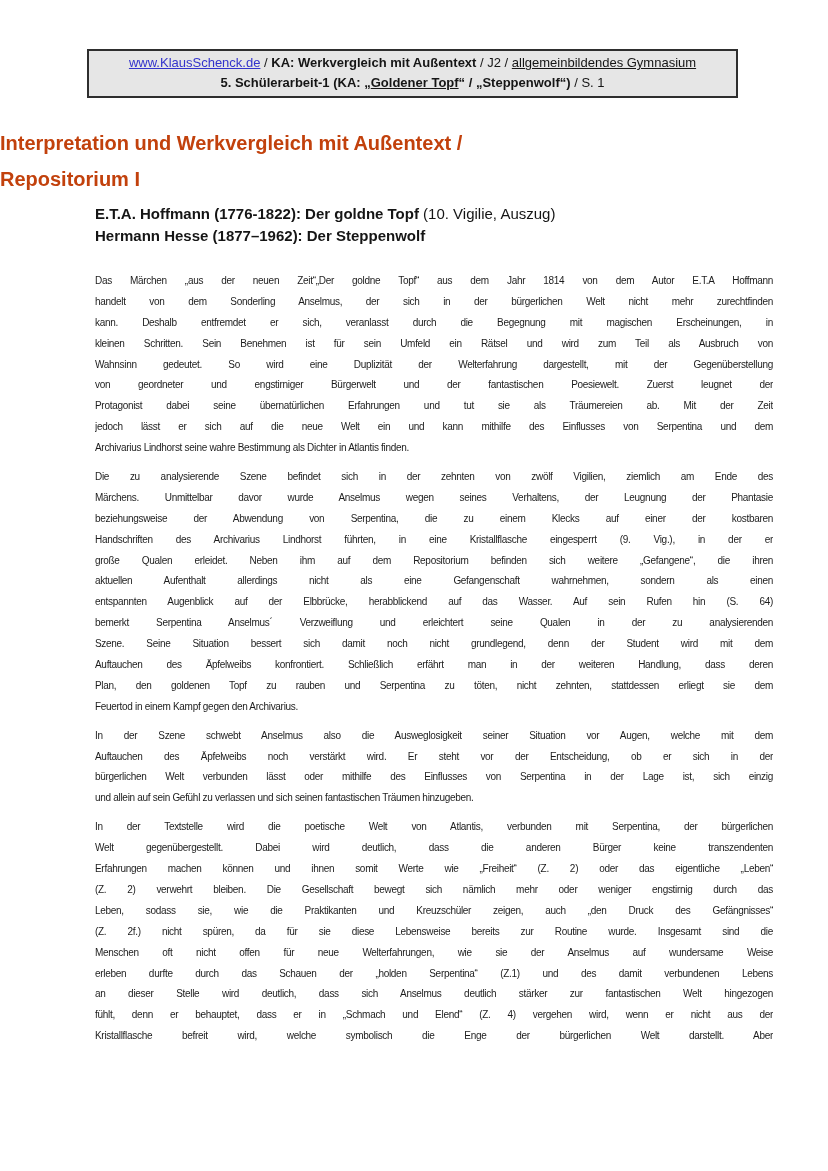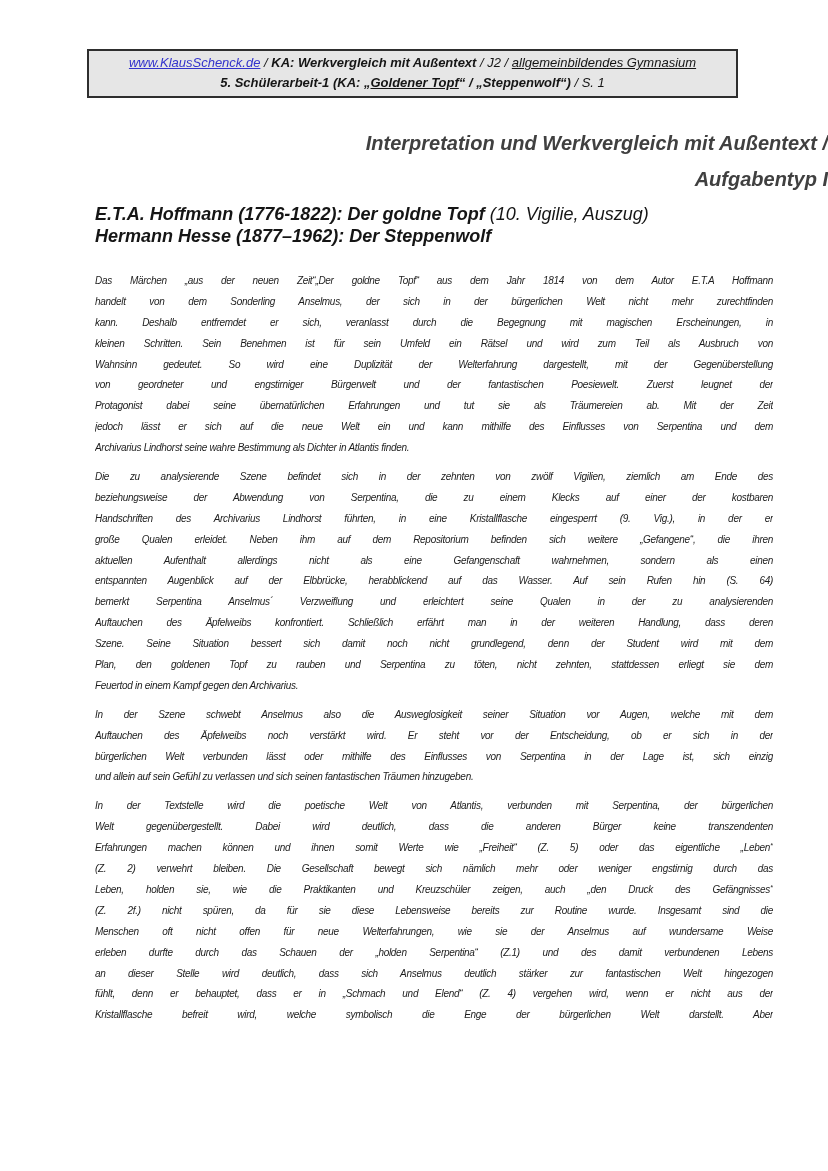--- a/index.html
+++ b/index.html
@@ -1,42 +1,42 @@
 <!DOCTYPE html>
 <html lang="de"><head>
 <meta charset="utf-8">
 <style>
   html,body{margin:0;padding:0;}
   body{
     width:828px;height:1171px;background:#ffffff;
     font-family:"Liberation Sans", sans-serif;color:#1c1c1c;
   }
-  .page{position:relative;width:828px;height:1171px;background:#ffffff;overflow:hidden;font-style:italic;}
+  .page{position:relative;width:828px;height:1171px;background:#ffffff;overflow:hidden;}
 
   
   .header-box{
     position:absolute;left:87px;top:49px;width:651px;box-sizing:border-box;
     border:2px solid #2e2e2e;background:#e6e6e6;
     text-align:center;font-size:13px;line-height:20px;padding:2px 6px 3px;
     color:#151515;
   }
   .seg-plain{font-weight:normal;}
   .seg-bold{font-weight:bold;}
   .seg-underline{text-decoration:underline;}
   .seg-bold-underline{font-weight:bold;text-decoration:underline;}
   a.seg-link{color:#3333cc;text-decoration:underline;cursor:pointer;font-weight:normal;}
 
   
   .doc-title{
-    margin:125px 0 0 0;padding:0;text-align:right;
-    font-size:20px;font-weight:bold;line-height:36px;color:#404040;
+    margin:125px 0 0 0;padding:0;text-align:left;
+    font-size:20px;font-weight:bold;line-height:36px;color:#c2410c;
   }
 
   
-  .works{margin:6px 55px 0 95px;font-size:18px;line-height:22px;color:#151515;}
+  .works{margin:6px 55px 0 95px;font-size:15px;line-height:22px;color:#151515;}
 
   
   .essay-body{
     margin:24px 55px 0 95px;width:678px;
     font-size:10px;letter-spacing:-0.3px;line-height:20.9px;
     color:#1c1c1c;
   }
   .para{margin:0 0 8px 0;}
   .bodyline{
     position:relative;height:20.9px;overflow:hidden;
@@ -49,21 +49,21 @@
 
 <div class="page">
 
   <div class="header-box">
     <div class="hdr-line"><a class="seg-link">www.KlausSchenck.de</a><span class="seg-plain"> / </span><span class="seg-bold">KA: Werkvergleich mit Außentext</span><span class="seg-plain"> / J2 / </span><span class="seg-underline">allgemeinbildendes Gymnasium</span></div>
     <div class="hdr-line"><span class="seg-bold">5. Schülerarbeit-1 (KA: „</span><span class="seg-bold-underline">Goldener Topf</span><span class="seg-bold">“ / „Steppenwolf“)</span><span class="seg-plain"> / S. 1</span></div>
   </div>
 
   <div class="doc-title">
     <div>Interpretation und Werkvergleich mit Außentext /</div>
-    <div>Aufgabentyp I</div>
+    <div>Repositorium I</div>
   </div>
 
   <div class="works">
     <div><span class="seg-bold">E.T.A. Hoffmann (1776-1822): Der goldne Topf</span><span class="seg-plain"> (10. Vigilie, Auszug)</span></div>
     <div><span class="seg-bold">Hermann Hesse (1877–1962): Der Steppenwolf</span></div>
   </div>
 
   <div class="essay-body" id="essay-body">
       <div class="para">
         <div class="bodyline">Das Märchen „aus der neuen Zeit“„Der goldne Topf“ aus dem Jahr 1814 von dem Autor E.T.A Hoffmann</div>
@@ -71,43 +71,44 @@
         <div class="bodyline">kann. Deshalb entfremdet er sich, veranlasst durch die Begegnung mit magischen Erscheinungen, in</div>
         <div class="bodyline">kleinen Schritten. Sein Benehmen ist für sein Umfeld ein Rätsel und wird zum Teil als Ausbruch von</div>
         <div class="bodyline">Wahnsinn gedeutet. So wird eine Duplizität der Welterfahrung dargestellt, mit der Gegenüberstellung</div>
         <div class="bodyline">von geordneter und engstirniger Bürgerwelt und der fantastischen Poesiewelt. Zuerst leugnet der</div>
         <div class="bodyline">Protagonist dabei seine übernatürlichen Erfahrungen und tut sie als Träumereien ab. Mit der Zeit</div>
         <div class="bodyline">jedoch lässt er sich auf die neue Welt ein und kann mithilfe des Einflusses von Serpentina und dem</div>
         <div class="bodyline lastline">Archivarius Lindhorst seine wahre Bestimmung als Dichter in Atlantis finden.</div>
       </div>
       <div class="para">
         <div class="bodyline">Die zu analysierende Szene befindet sich in der zehnten von zwölf Vigilien, ziemlich am Ende des</div>
+        <div class="bodyline">Märchens. Unmittelbar davor wurde Anselmus wegen seines Verhaltens, der Leugnung der Phantasie</div>
         <div class="bodyline">beziehungsweise der Abwendung von Serpentina, die zu einem Klecks auf einer der kostbaren</div>
         <div class="bodyline">Handschriften des Archivarius Lindhorst führten, in eine Kristallflasche eingesperrt (9. Vig.), in der er</div>
         <div class="bodyline">große Qualen erleidet. Neben ihm auf dem Repositorium befinden sich weitere „Gefangene“, die ihren</div>
         <div class="bodyline">aktuellen Aufenthalt allerdings nicht als eine Gefangenschaft wahrnehmen, sondern als einen</div>
         <div class="bodyline">entspannten Augenblick auf der Elbbrücke, herabblickend auf das Wasser. Auf sein Rufen hin (S. 64)</div>
         <div class="bodyline">bemerkt Serpentina Anselmus´ Verzweiflung und erleichtert seine Qualen in der zu analysierenden</div>
+        <div class="bodyline">Szene. Seine Situation bessert sich damit noch nicht grundlegend, denn der Student wird mit dem</div>
         <div class="bodyline">Auftauchen des Äpfelweibs konfrontiert. Schließlich erfährt man in der weiteren Handlung, dass deren</div>
-        <div class="bodyline">Szene. Seine Situation bessert sich damit noch nicht grundlegend, denn der Student wird mit dem</div>
         <div class="bodyline">Plan, den goldenen Topf zu rauben und Serpentina zu töten, nicht zehnten, stattdessen erliegt sie dem</div>
         <div class="bodyline lastline">Feuertod in einem Kampf gegen den Archivarius.</div>
       </div>
       <div class="para">
         <div class="bodyline">In der Szene schwebt Anselmus also die Ausweglosigkeit seiner Situation vor Augen, welche mit dem</div>
         <div class="bodyline">Auftauchen des Äpfelweibs noch verstärkt wird. Er steht vor der Entscheidung, ob er sich in der</div>
         <div class="bodyline">bürgerlichen Welt verbunden lässt oder mithilfe des Einflusses von Serpentina in der Lage ist, sich einzig</div>
         <div class="bodyline lastline">und allein auf sein Gefühl zu verlassen und sich seinen fantastischen Träumen hinzugeben.</div>
       </div>
       <div class="para">
         <div class="bodyline">In der Textstelle wird die poetische Welt von Atlantis, verbunden mit Serpentina, der bürgerlichen</div>
         <div class="bodyline">Welt gegenübergestellt. Dabei wird deutlich, dass die anderen Bürger keine transzendenten</div>
-        <div class="bodyline">Erfahrungen machen können und ihnen somit Werte wie „Freiheit“ (Z. 5) oder das eigentliche „Leben“</div>
+        <div class="bodyline">Erfahrungen machen können und ihnen somit Werte wie „Freiheit“ (Z. 2) oder das eigentliche „Leben“</div>
         <div class="bodyline">(Z. 2) verwehrt bleiben. Die Gesellschaft bewegt sich nämlich mehr oder weniger engstirnig durch das</div>
-        <div class="bodyline">Leben, holden sie, wie die Praktikanten und Kreuzschüler zeigen, auch „den Druck des Gefängnisses“</div>
+        <div class="bodyline">Leben, sodass sie, wie die Praktikanten und Kreuzschüler zeigen, auch „den Druck des Gefängnisses“</div>
         <div class="bodyline">(Z. 2f.) nicht spüren, da für sie diese Lebensweise bereits zur Routine wurde. Insgesamt sind die</div>
         <div class="bodyline">Menschen oft nicht  offen für neue Welterfahrungen, wie sie der Anselmus auf wundersame Weise</div>
         <div class="bodyline">erleben durfte durch das Schauen der „holden Serpentina“ (Z.1) und des damit verbundenen Lebens</div>
         <div class="bodyline">an dieser Stelle wird deutlich, dass sich Anselmus deutlich stärker zur fantastischen Welt hingezogen</div>
         <div class="bodyline">fühlt, denn er behauptet, dass er in „Schmach und Elend“ (Z. 4) vergehen wird, wenn er nicht aus der</div>
         <div class="bodyline">Kristallflasche befreit wird, welche symbolisch die Enge der bürgerlichen Welt darstellt. Aber</div>
       </div>
     </div>
 
 </div>

